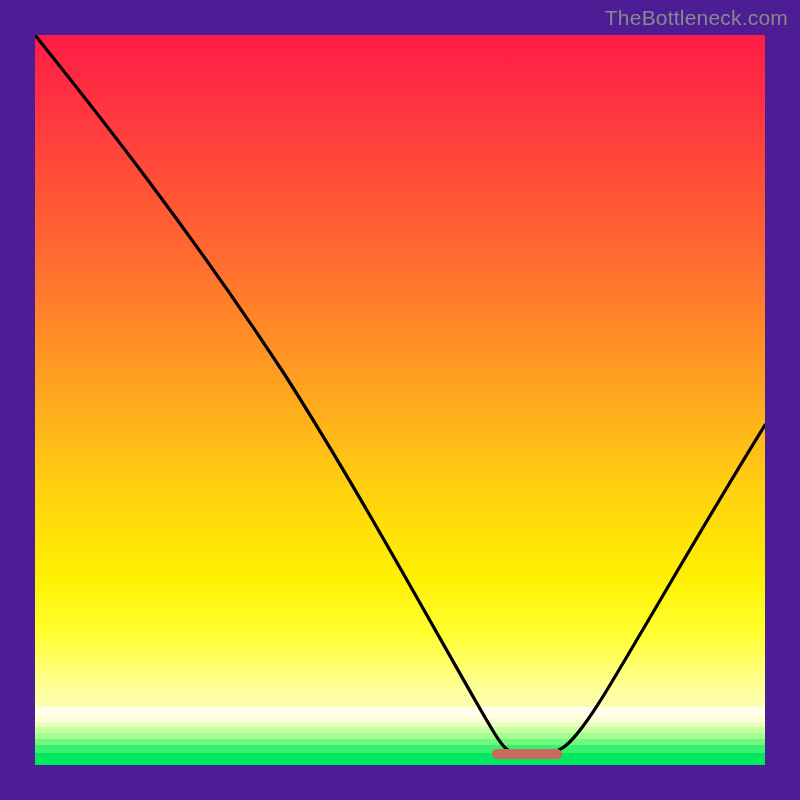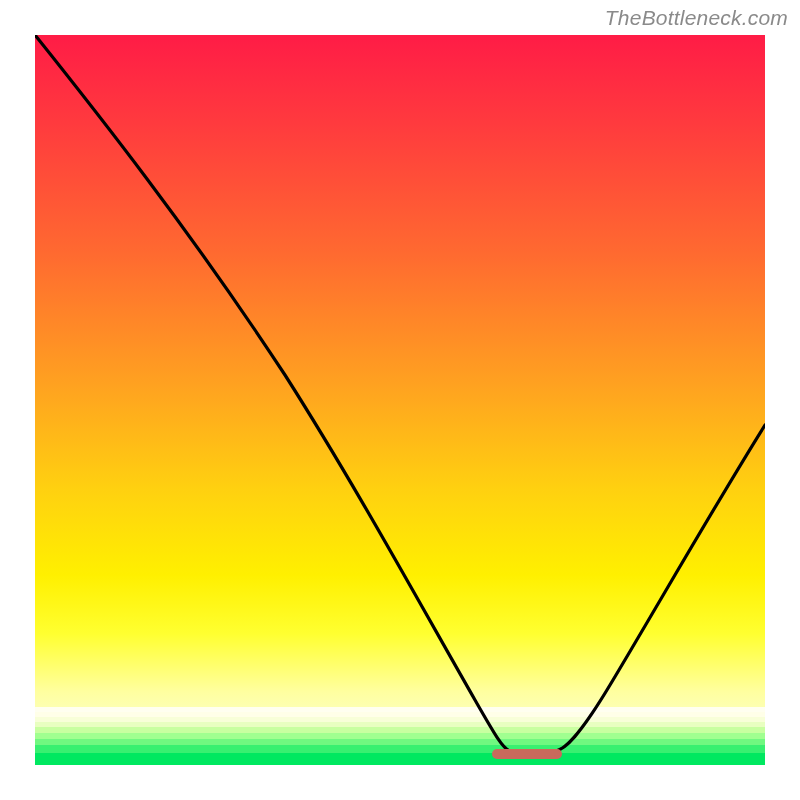--- a/index.html
+++ b/index.html
@@ -7,22 +7,21 @@
     padding: 0;
     width: 800px;
     height: 800px;
     background: #000;
     overflow: hidden;
     font-family: Arial, Helvetica, sans-serif;
   }
   .frame {
     position: absolute;
     inset: 0;
-    background: #ffffff;
-    font-style: italic;
+    background: #4c1d95;
   }
   .plot {
     position: absolute;
     left: 35px;
     top: 35px;
     width: 730px;
     height: 730px;
     overflow: hidden;
   }
   

